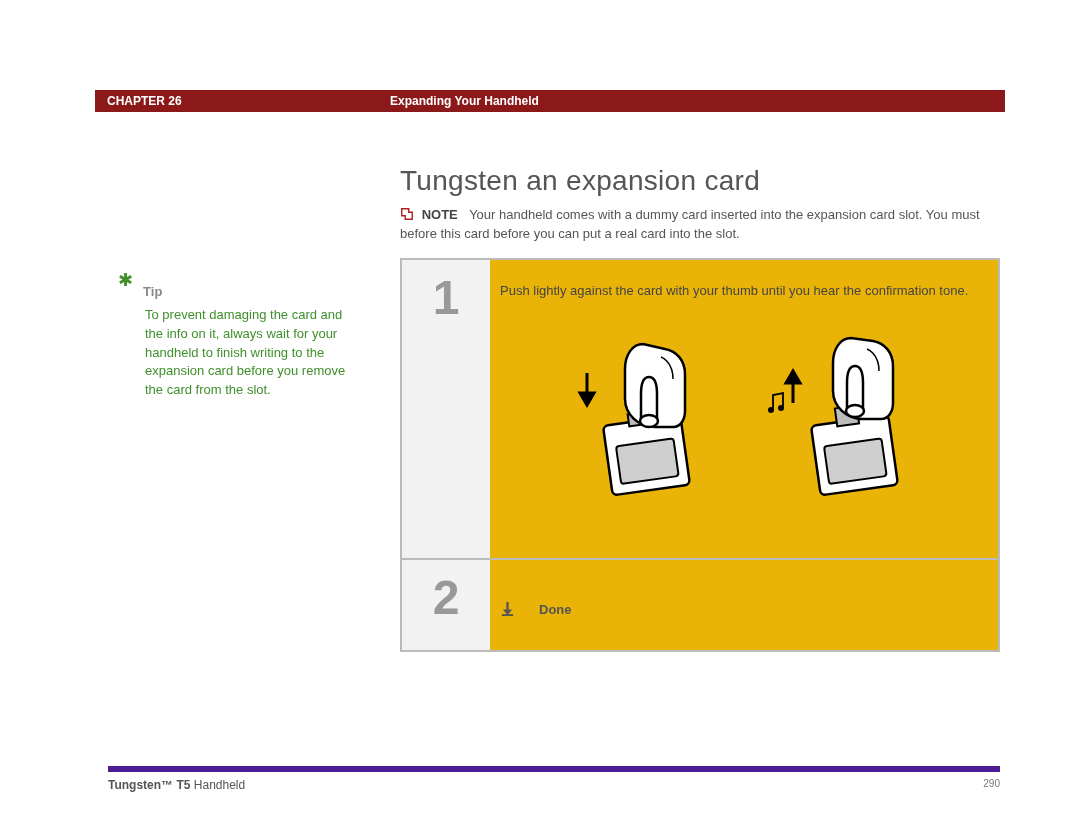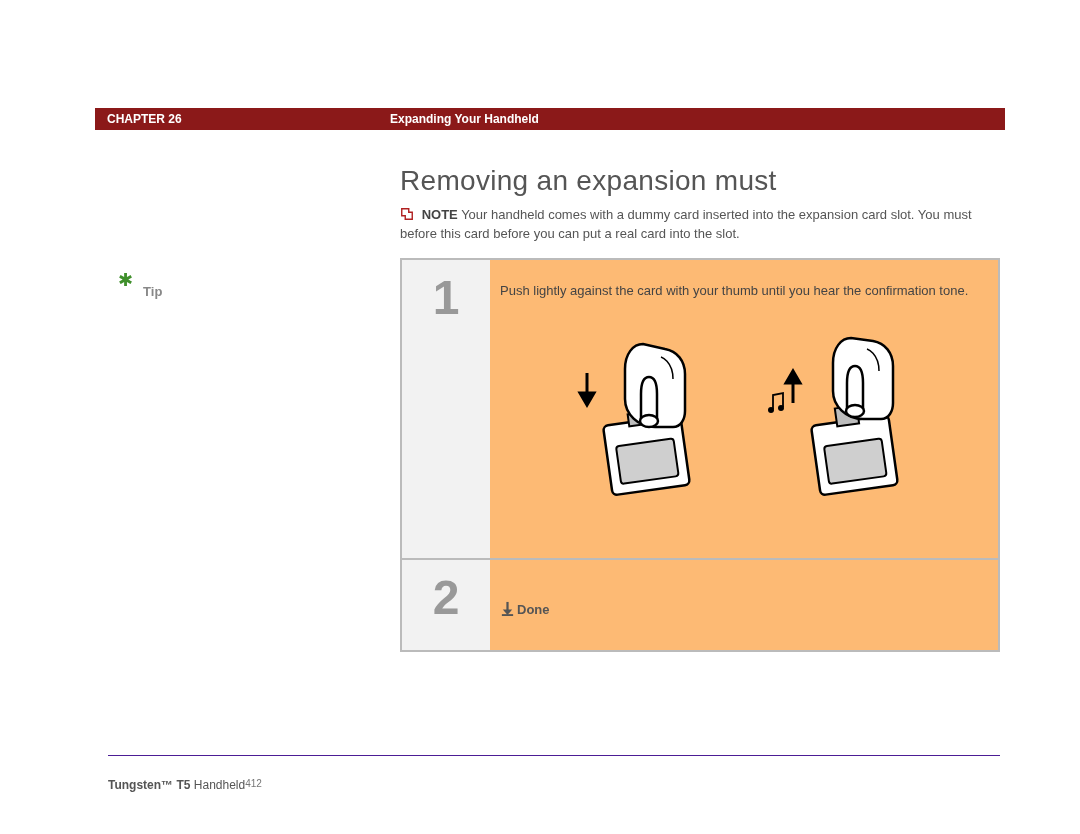--- a/index.html
+++ b/index.html
@@ -6,21 +6,21 @@
   body {
     font-family: "Helvetica Neue", Arial, sans-serif;
     width: 1080px;
     height: 834px;
     background: #fff;
     color: #333;
     position: relative;
   }
   .header-bar {
     position: absolute;
-    top: 108px;
+    top: 90px;
     left: 95px;
     right: 75px;
     height: 22px;
     background: #8b1919;
     display: flex;
     align-items: center;
     color: #fff;
     font-size: 12px;
   }
   .header-bar .chapter {
@@ -54,21 +54,21 @@
     display: inline-block;
     width: 14px;
     height: 14px;
     position: relative;
     top: 2px;
     margin-right: 4px;
   }
   .note-block .note-label {
     font-weight: bold;
     color: #444;
-    margin-right: 0;
+    margin-right: 8px;
   }
   .sidebar-tip {
     position: absolute;
     top: 258px;
     left: 118px;
     width: 235px;
     font-size: 13px;
     line-height: 1.45;
   }
   .tip-header {
@@ -110,83 +110,85 @@
     background: #f2f2f2;
     font-size: 48px;
     font-weight: bold;
     color: #999;
     text-align: center;
     padding-top: 10px;
     flex-shrink: 0;
   }
   .step-content {
     flex: 1;
-    background: #fdba74;
+    background: #eab308;
     padding: 22px 22px 22px 10px;
     font-size: 13px;
     color: #444;
     line-height: 1.45;
   }
   .step1 .step-content { min-height: 298px; }
   .step2 .step-content { min-height: 90px; }
   .illustration-row {
     display: flex;
     justify-content: center;
     gap: 50px;
     margin-top: 30px;
   }
   .illus { width: 150px; height: 180px; position: relative; }
   .done-row {
     display: flex;
     align-items: center;
-    gap: 2px;
+    gap: 24px;
     margin-top: 18px;
     font-weight: bold;
     color: #555;
   }
   .done-icon { font-size: 15px; display: inline-block; }
   .footer {
     position: absolute;
     left: 108px;
     right: 80px;
     bottom: 42px;
-    border-top: 1px solid #4c1d95;
-    padding-top: 22px;
-    display: flex;
+    border-top: 6px solid #4c1d95;
+    padding-top: 6px;
+    display: flex;
+    justify-content: space-between;
     font-size: 12px;
     color: #555;
   }
   .footer .product b { font-weight: bold; }
   .footer .pagenum { font-size: 10px; color: #777; }
 </style>
 </head>
 <body>
 
 <div class="header-bar">
   <div class="chapter">CHAPTER 26</div>
   <div class="title">Expanding Your Handheld</div>
 </div>
 
-<h1 class="page-title">Removing an expansion must</h1>
+<h1 class="page-title">Tungsten an expansion card</h1>
 
 <div class="note-block">
   <span class="note-icon">
     <svg viewBox="0 0 16 16" width="14" height="14">
       <path d="M2 2 L10 2 L10 6 L14 6 L14 14 L6 14 L6 10 L2 10 Z" fill="none" stroke="#b02020" stroke-width="1.6"></path>
     </svg>
   </span>
   <span class="note-label">NOTE</span>
   <span>Your handheld comes with a dummy card inserted into the expansion card slot. You must before this card before you can put a real card into the slot.</span>
 </div>
 
 <div class="sidebar-tip">
   <div class="tip-header">
     <span class="tip-star">✱</span>
     <span class="tip-label">Tip</span>
   </div>
+  <div class="tip-body">To prevent damaging the card and the info on it, always wait for your handheld to finish writing to the expansion card before you remove the card from the slot.</div>
 </div>
 
 <div class="steps-box">
 
   <div class="step-row step1">
     <div class="step-num">1</div>
     <div class="step-content">
       <div>Push lightly against the card with your thumb until you hear the confirmation tone.</div>
       <div class="illustration-row">
 
@@ -260,14 +262,14 @@
       </div>
     </div>
   </div>
 
 </div>
 
 <div class="footer">
   <div class="product">
     <b>Tungsten™ T5</b><span> Handheld</span>
   </div>
-  <div class="pagenum">412</div>
+  <div class="pagenum">290</div>
 </div>
 
 </body></html>

